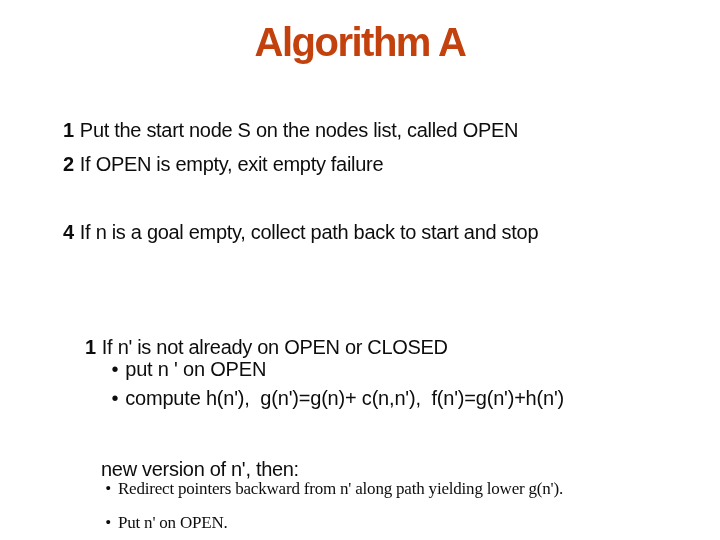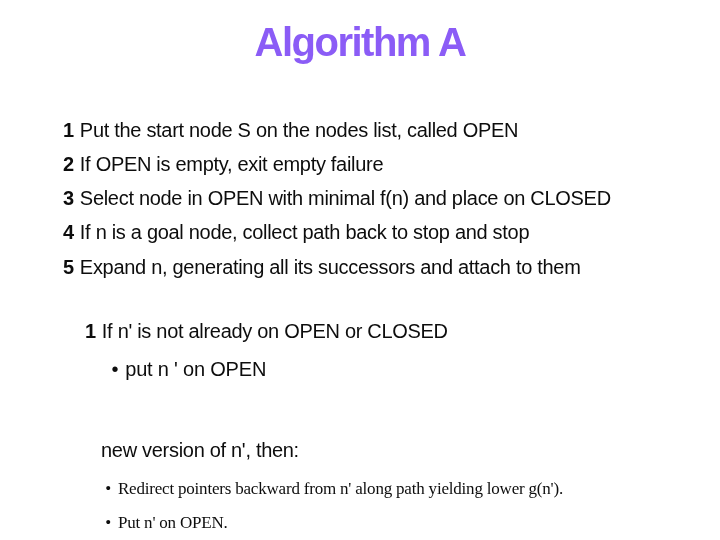--- a/index.html
+++ b/index.html
@@ -18,21 +18,21 @@
   }
   .title {
     position: absolute;
     top: 20px;
     left: 0;
     width: 720px;
     text-align: center;
     font-size: 40px;
     font-weight: bold;
     letter-spacing: -1.5px;
-    color: #8b5cf6;
+    color: #c2410c;
   }
   .line {
     position: absolute;
     white-space: pre;
     font-size: 20px;
     letter-spacing: -0.3px;
     line-height: 1.1;
     text-align: right;
   }
   .num {
@@ -54,64 +54,61 @@
   .bullet-marker {
     margin-right: 7px;
   }
   
   .p-l1  { top: 97px;  left: 42px; }
   .p-l2  { top: 131px; left: 42px; }
   .p-l3  { top: 165px; left: 42px; }
   .p-l4  { top: 199px; left: 42px; }
   .p-l5  { top: 234px; left: 42px; }
   .p-l5b { top: 262px; left: 60px; }
-  .p-s1  { top: 298px; left: 64px; }
+  .p-s1  { top: 314px; left: 64px; }
   .p-b1  { top: 336px; left: 90px; }
   .p-b2  { top: 365px; left: 90px; }
   .p-s2a { top: 396px; left: 64px; }
-  .p-s2b { top: 417px; left: 80px; }
+  .p-s2b { top: 436px; left: 80px; }
   .p-b3  { top: 461px; left: 89px; }
   .p-b4  { top: 495px; left: 89px; }
 </style>
 </head>
 <body>
 
 <div class="slide">
 
   <div class="title">Algorithm A</div>
 
   <div class="line p-l1">
     <span class="num">1</span><span class="txt">Put the start node S on the nodes list, called OPEN</span>
   </div>
 
   <div class="line p-l2">
     <span class="num">2</span><span class="txt">If OPEN is empty, exit empty failure</span>
   </div>
 
-  <div class="line p-l3">
-    <span class="num">3</span><span class="txt">Select node in OPEN with minimal f(n) and place on CLOSED</span>
+
+  <div class="line p-l4">
+    <span class="num">4</span><span class="txt">If n is a goal empty, collect path back to start and stop</span>
   </div>
 
-  <div class="line p-l4">
-    <span class="num">4</span><span class="txt">If n is a goal node, collect path back to stop and stop</span>
-  </div>
-
-  <div class="line p-l5">
-    <span class="num">5</span><span class="txt">Expand n, generating all its successors and attach to them</span>
-  </div>
 
 
   <div class="line p-s1">
     <span class="num">1</span><span class="txt">If n' is not already on OPEN or CLOSED</span>
   </div>
 
   <div class="line bullet-line p-b1">
     <span class="bullet-marker">•</span><span class="txt">put n ' on OPEN</span>
   </div>
 
+  <div class="line bullet-line p-b2">
+    <span class="bullet-marker">•</span><span class="txt">compute h(n'),  g(n')=g(n)+ c(n,n'),  f(n')=g(n')+h(n')</span>
+  </div>
 
 
   <div class="line p-s2b">
     <span class="cont">new version of n', then:</span>
   </div>
 
   <div class="line bullet-line-lg p-b3">
     <span class="bullet-marker">•</span><span class="txt">Redirect pointers backward from n' along path yielding lower g(n').</span>
   </div>
 

